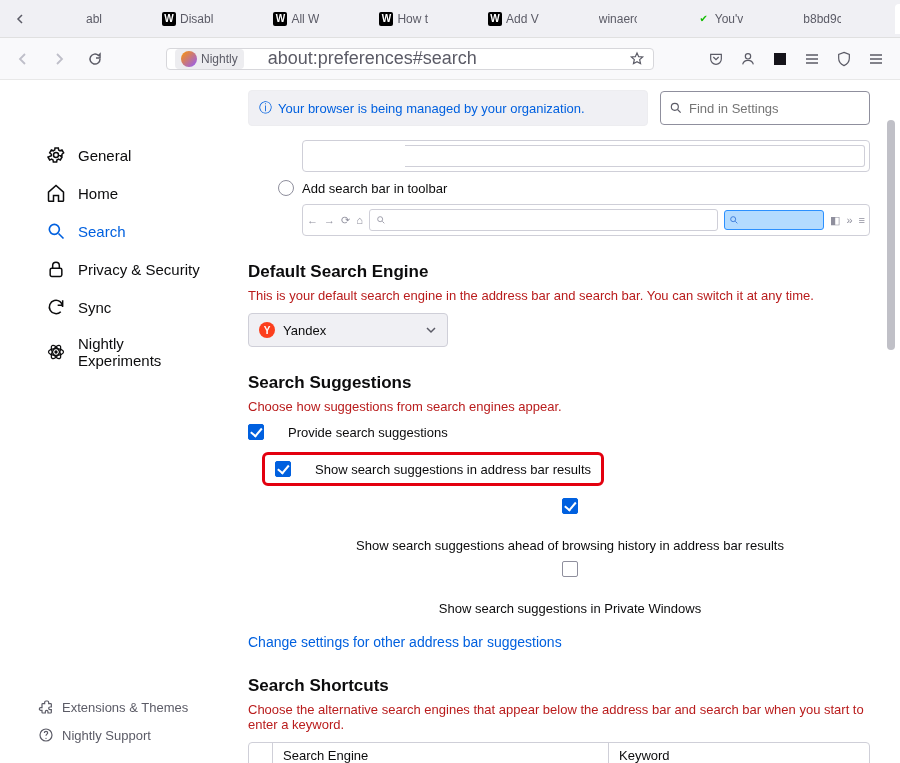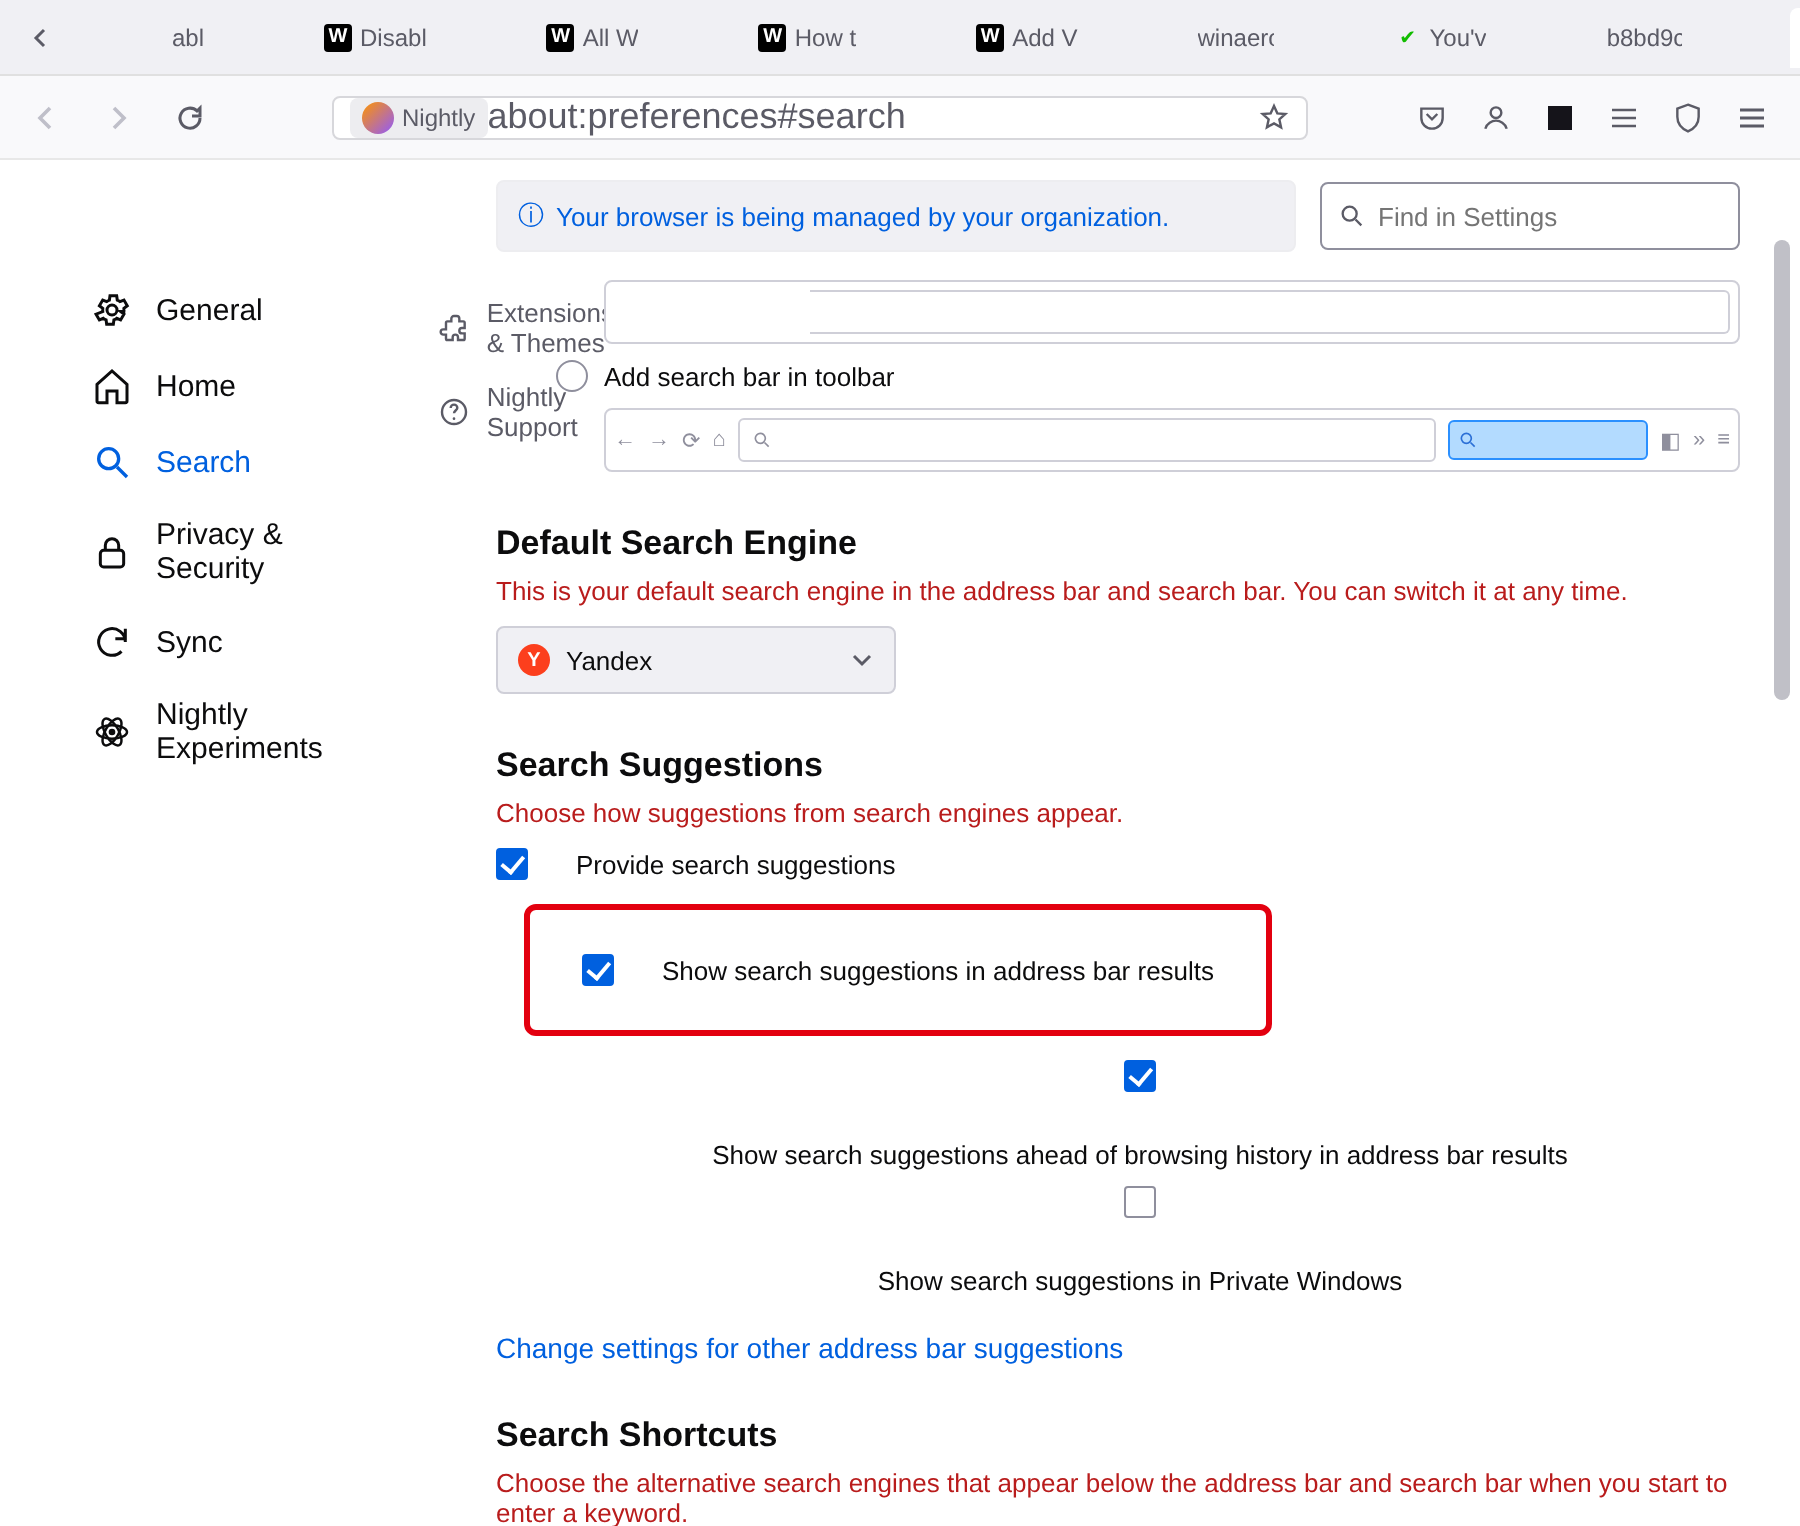--- a/index.html
+++ b/index.html
@@ -16,31 +16,31 @@
 .tab.active .label { max-width: 52px; }
 .tab .close { width: 16px; height: 16px; display: inline-flex; align-items: center; justify-content: center; font-size: 12px; }
 .newtab { width: 28px; height: 28px; display: flex; align-items: center; justify-content: center; color: #5b5b66; font-size: 16px; }
 .win-controls { display: flex; }
 .win-btn { width: 46px; height: 38px; display: flex; align-items: center; justify-content: center; color: #000; }
 
 
 .navbar { height: 42px; background: #f9f9fb; display: flex; align-items: center; padding: 0 8px; gap: 6px; border-bottom: 1px solid #e8e8e8; }
 .nav-btn { width: 30px; height: 30px; display: flex; align-items: center; justify-content: center; border-radius: 4px; color: #5b5b66; }
 .nav-btn.disabled { color: #bfbfc9; }
-.addressbar { flex: 1; height: 22px; background: #fff; border: 1px solid #d7d7db; border-radius: 4px; display: flex; align-items: center; padding: 0 8px; gap: 0; margin: 0 40px 0 50px; }
+.addressbar { flex: 1; height: 22px; background: #fff; border: 1px solid #d7d7db; border-radius: 4px; display: flex; align-items: center; padding: 0 8px; gap: 24px; margin: 0 40px 0 50px; }
 .addr-badge { font-size: 12px; color: #5b5b66; padding: 2px 6px; border-radius: 4px; background: #ededf0; display: flex; align-items: center; gap: 4px; }
 .addr-ff { width: 16px; height: 16px; border-radius: 50%; background: linear-gradient(135deg, #ff9500, #9059ff); }
 .addr-text { font-size: 18px; color: #5b5b66; flex: 1; white-space: nowrap; overflow: hidden; }
 .addr-star { color: #5b5b66; }
 .tool-icons { display: flex; align-items: center; gap: 0px; }
 .tool-icons .nav-btn { width: 32px; }
 
 
 .content { display: flex; height: calc(763px - 38px - 42px); background: #fff; }
-.sidebar { width: 230px; padding: 55px 0 0 0; display: flex; }
+.sidebar { width: 230px; padding: 55px 0 0 0; display: flex; flex-direction: column; }
 .sidebar-list { flex: 1; }
 .side-item { display: flex; align-items: center; gap: 12px; padding: 8px 12px 8px 38px; font-size: 15px; color: #0c0c0d; border-radius: 4px; margin: 2px 8px; cursor: pointer; }
 .side-item.active { color: #0060df; }
 .side-item .icon { width: 20px; height: 20px; display: inline-flex; align-items: center; justify-content: center; }
 .sidebar-footer { padding: 8px 0 14px 0; }
 .side-foot { display: flex; align-items: center; gap: 8px; padding: 6px 12px 6px 38px; font-size: 13px; color: #5b5b66; cursor: pointer; }
 
 .main { flex: 1; overflow: hidden; position: relative; padding: 10px 30px 0 18px; }
 .topbar { display: flex; gap: 12px; align-items: center; margin-bottom: 14px; }
 .infobar { flex: 1; background: #f0f0f4; border: 1px solid #ededf0; border-radius: 4px; padding: 8px 10px; display: flex; align-items: center; gap: 6px; color: #0060df; font-size: 13px; }
@@ -382,21 +382,21 @@
 
     <h2 class="section">Search Suggestions</h2>
     <div class="desc">Choose how suggestions from search engines appear.</div>
 
     <div class="chk-row">
       <span class="chk checked"></span>
       <span>Provide search suggestions</span>
     </div>
 
     <div class="highlight-red">
-      <div class="chk-row" style="margin:16px">
+      <div class="chk-row" style="margin:0">
         <span class="chk checked"></span>
         <span>Show search suggestions in address bar results</span>
       </div>
     </div>
 
     <div class="chk-row indent">
       <span class="chk checked"></span>
       <span>Show search suggestions ahead of browsing history in address bar results</span>
     </div>
     <div class="chk-row indent">

